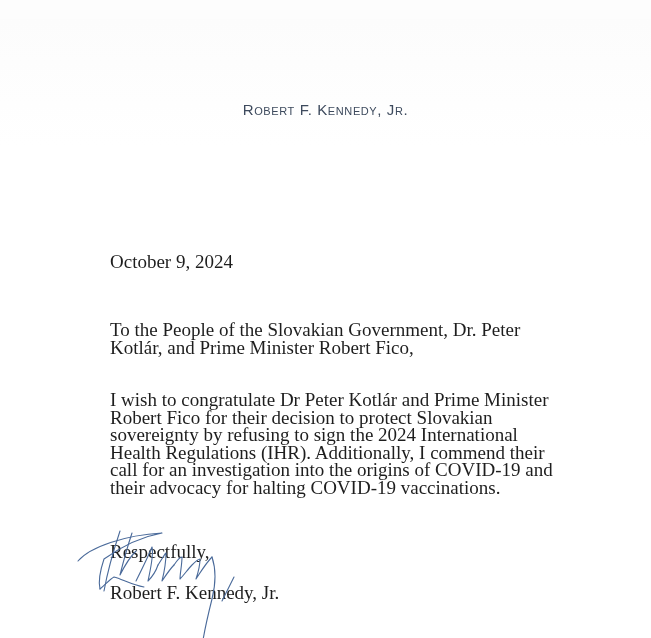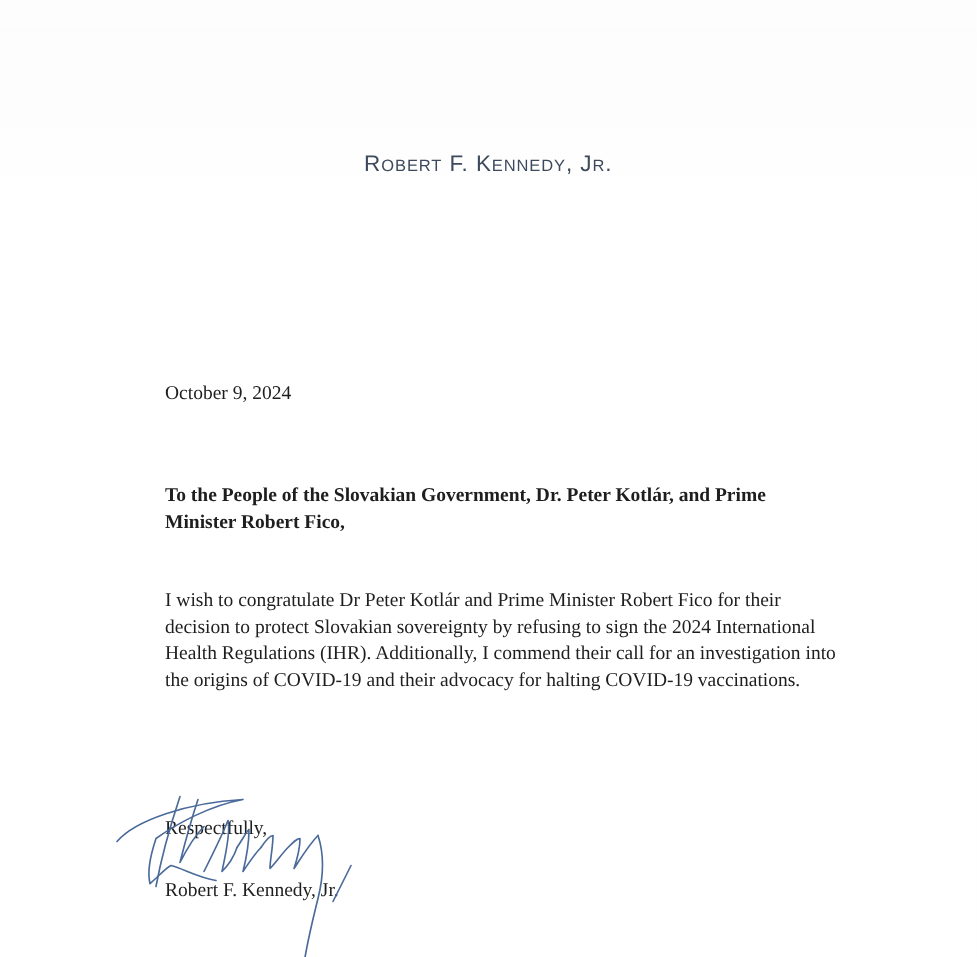--- a/index.html
+++ b/index.html
@@ -32,25 +32,25 @@
       font-family: "Liberation Sans", "DejaVu Sans", sans-serif;
       font-size: 15px;
       color: #3d4a5d;
       font-variant: small-caps;
       letter-spacing: 0.6px;
     }
     .block {
       position: absolute;
       left: 110px;
       width: 450px;
-      font-size: 13px;
+      font-size: 19px;
       line-height: 17.6px;
     }
     .date { top: 234px; }
-    .salutation { top: 302px; font-weight: bold; }
+    .salutation { top: 302px; }
     .body-para { top: 372px; }
     .closing { top: 524px; }
     .sig-name { top: 565px; }
     .signature {
       position: absolute;
       left: 70px;
       top: 500px;
       width: 200px;
       height: 135px;
       pointer-events: none;

